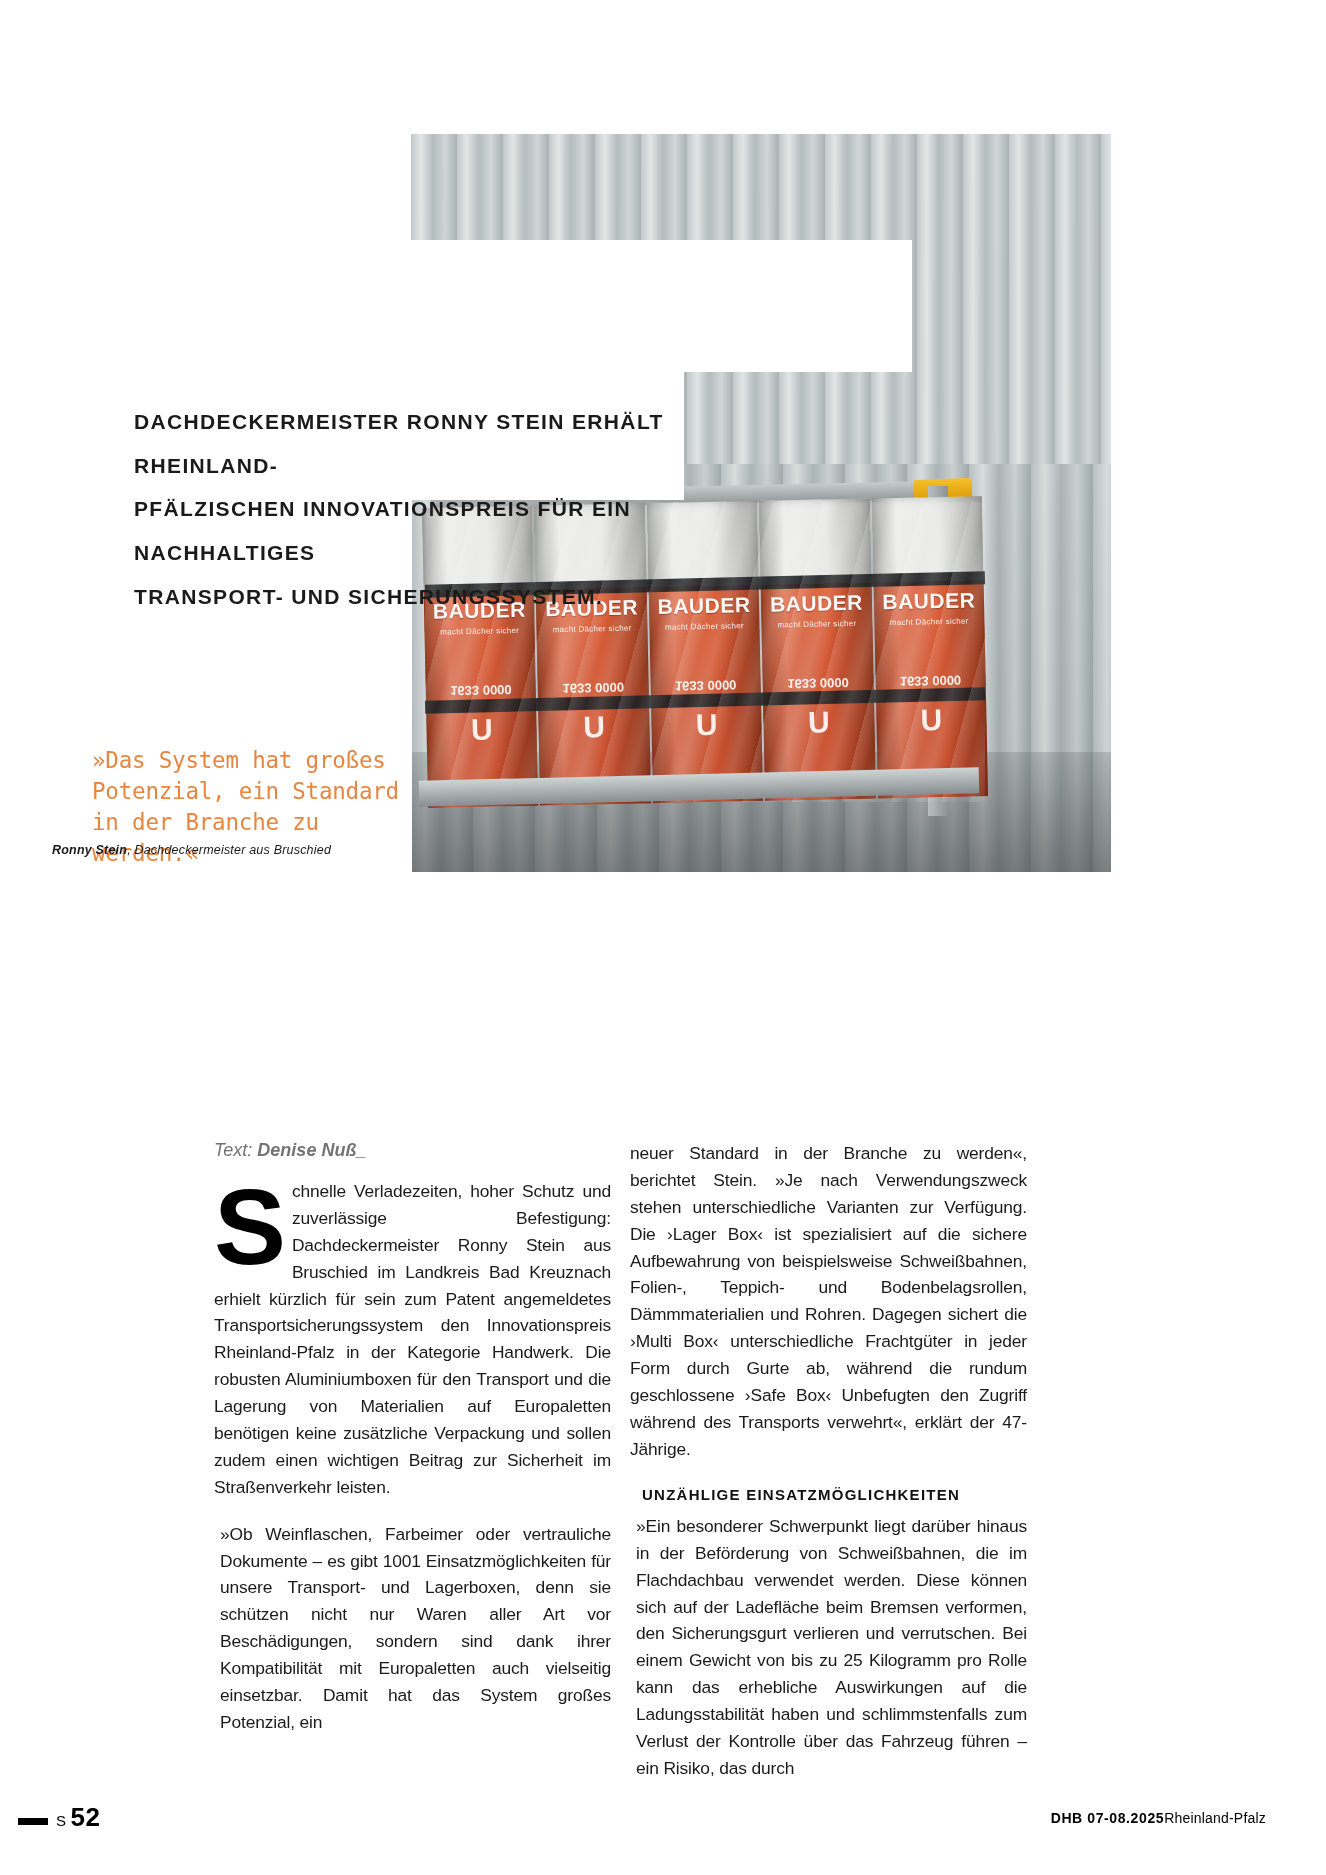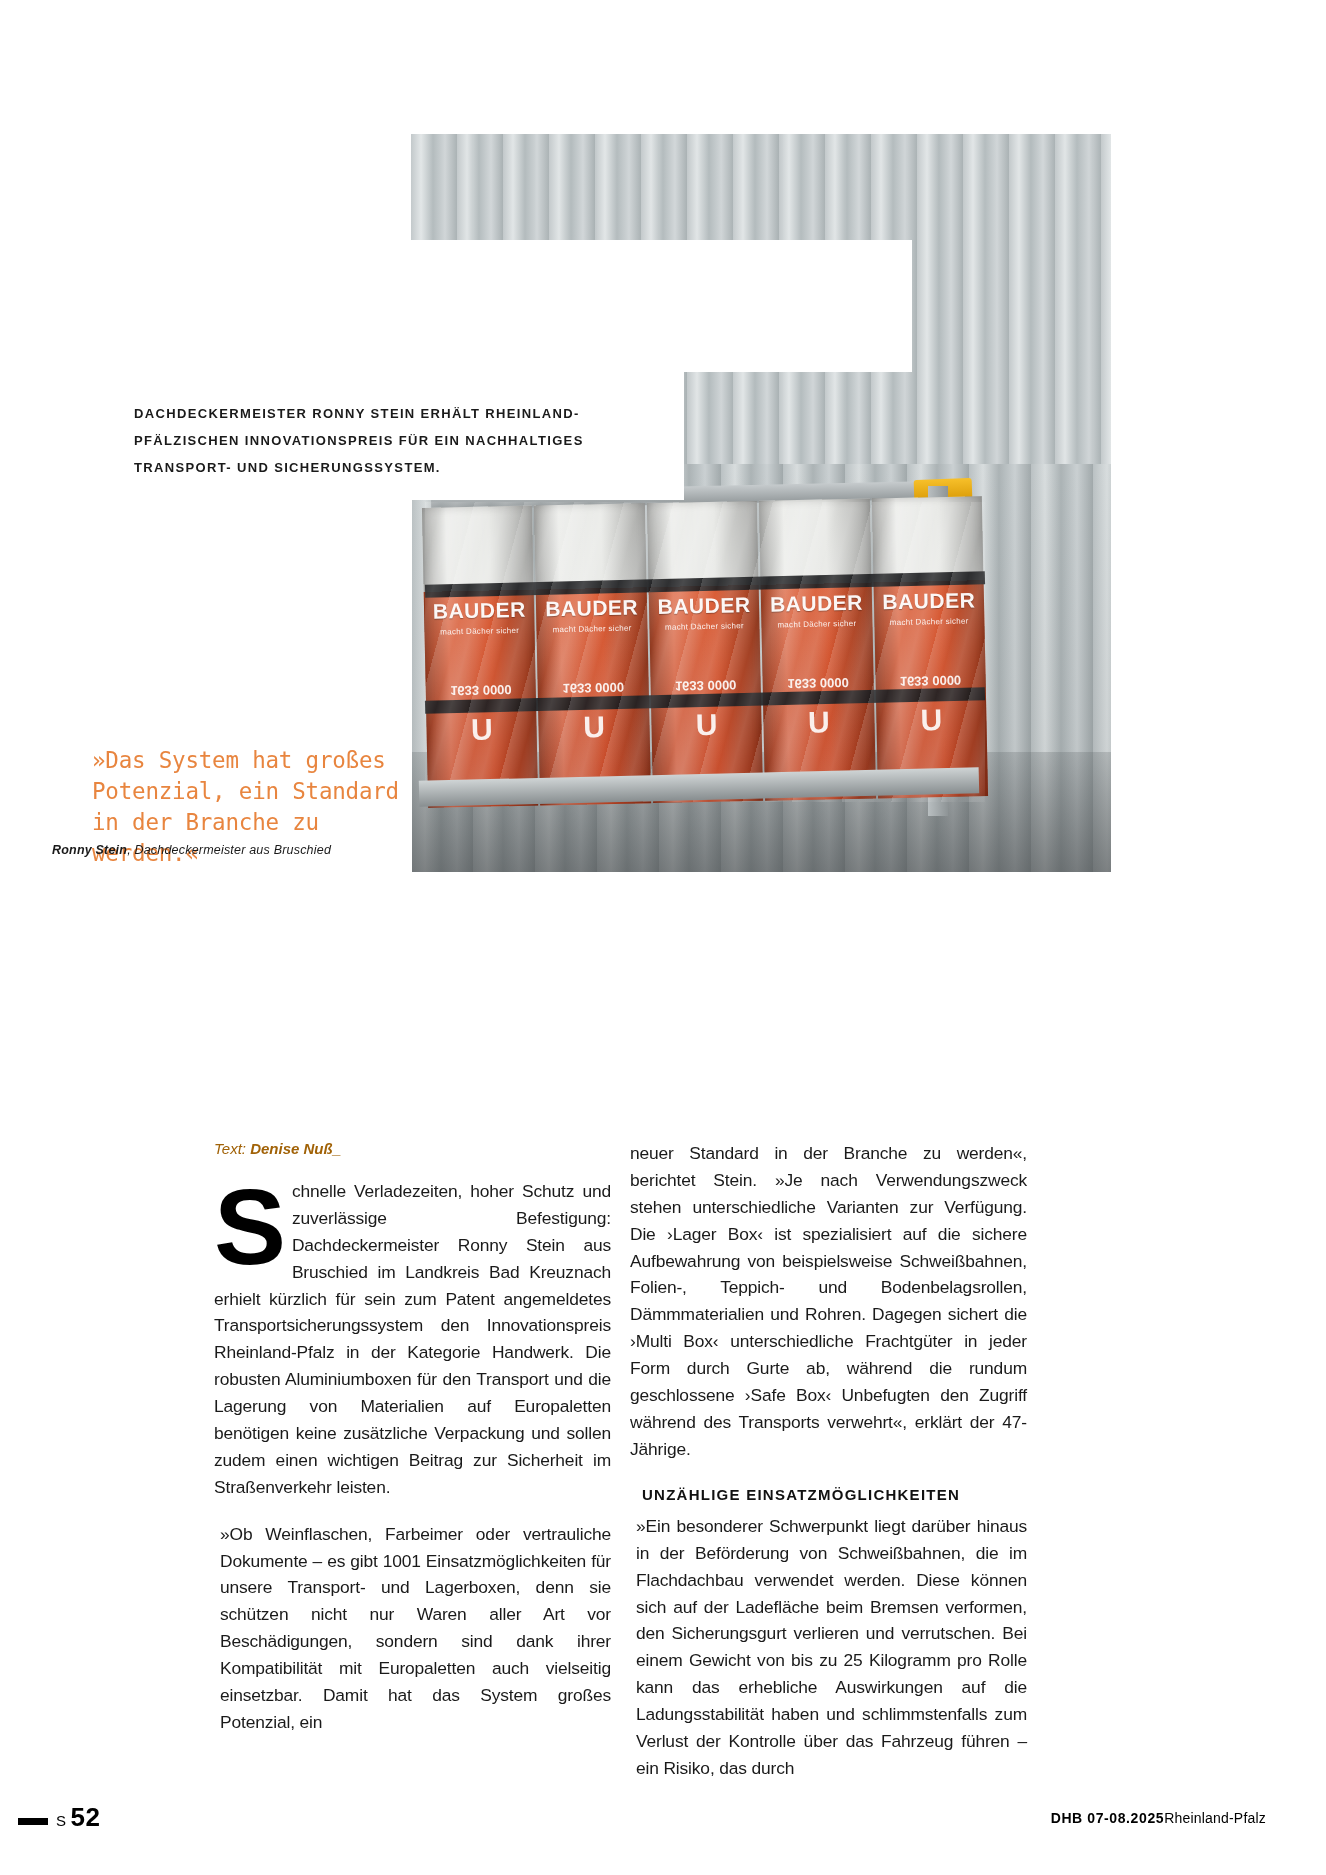--- a/index.html
+++ b/index.html
@@ -188,21 +188,21 @@
     white-space: pre-line;
   }
 
   
   .deck {
     position: absolute;
     left: 134px; top: 400px;
     width: 570px;
     font-family: "Liberation Sans", sans-serif;
     font-weight: 700;
-    font-size: 13px;
+    font-size: 21px;
     line-height: 2.08;
     letter-spacing: 1.35px;
     color: #1a1a1a;
     white-space: pre-line;
   }
 
   
   .pullquote {
     position: absolute;
     left: 52px; top: 722px;
@@ -244,23 +244,23 @@
     letter-spacing: 0.4px;
     color: #ffffff;
     white-space: nowrap;
   }
 
   
   .byline {
     position: absolute;
     left: 214px; top: 1140px;
     font-family: "Liberation Sans", sans-serif;
-    font-size: 15px;
+    font-size: 18px;
     font-style: italic;
-    color: #a16207;
+    color: #737373;
   }
   .byline .author {
     font-weight: 700;
     font-style: italic;
   }
 
   
   .col {
     position: absolute;
     top: 1178px;

